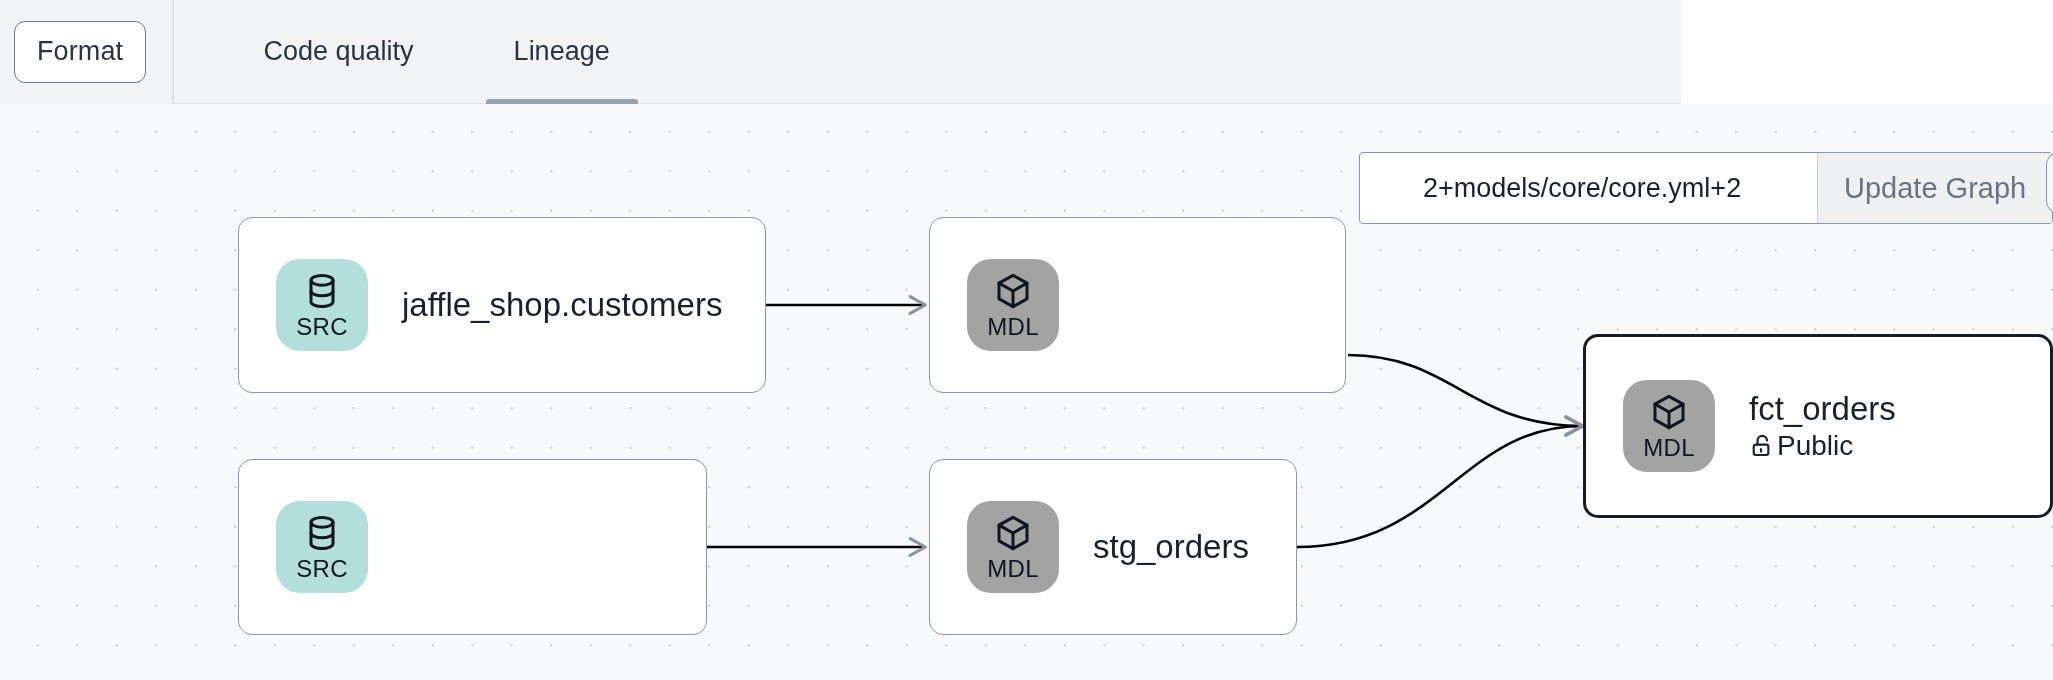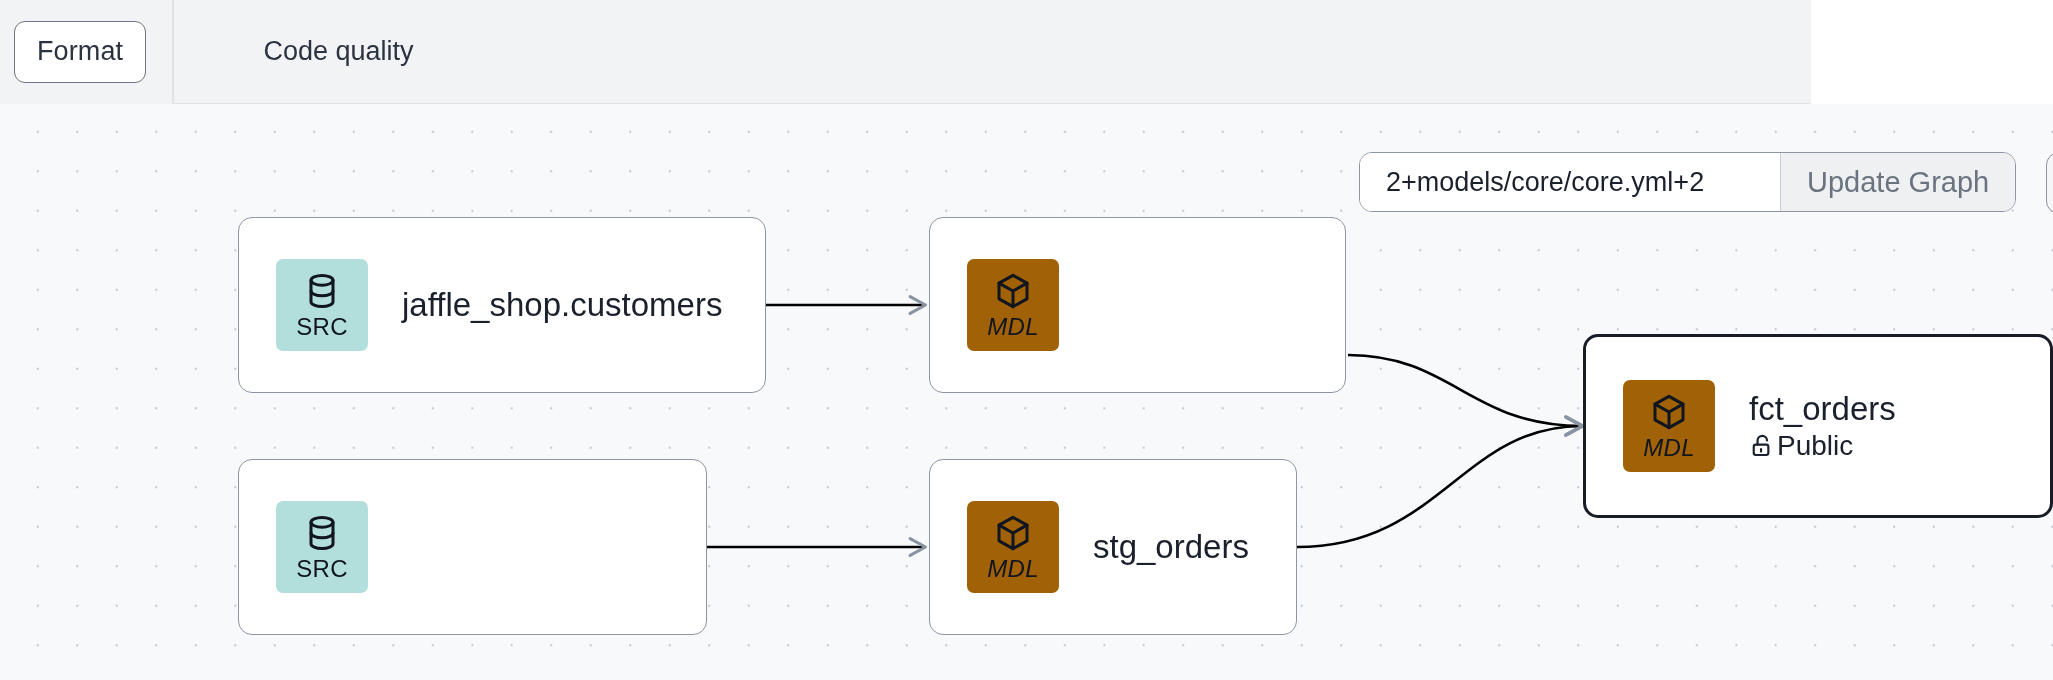--- a/index.html
+++ b/index.html
@@ -9,21 +9,21 @@
     height: 680px;
     overflow: hidden;
     font-family: "Liberation Sans", sans-serif;
     background: #ffffff;
   }
 
   
   .topbar {
     position: absolute;
     left: 0; top: 0;
-    width: 1811px;
+    width: 1681px;
     height: 104px;
     background: #f1f3f5;
     border-bottom: 1px solid #dee2e6;
     display: flex;
     align-items: center;
   }
 
   .format-zone {
     width: 172px;
     height: 104px;
@@ -120,30 +120,30 @@
   }
 
   .node.selected {
     border: 3.2px solid #171c26;
     border-radius: 15px;
   }
 
   .badge {
     width: 92px;
     height: 92px;
-    border-radius: 7px;
+    border-radius: 24px;
     display: flex;
     flex-direction: column;
     align-items: center;
     justify-content: center;
     gap: 1px;
     flex: 0 0 auto;
   }
   .badge.src { background: #b2dfdb; }
-  .badge.mdl { background: #a16207; font-style: italic; }
+  .badge.mdl { background: #a3a3a3; }
 
   .badge svg { display: block; }
 
   .badge-label {
     font-size: 24px;
     line-height: 1;
     color: #10151f;
     letter-spacing: 0.3px;
     margin-top: 3px;
   }
@@ -166,23 +166,24 @@
     line-height: 1.15;
   }
 
   
   .control-group {
     position: absolute;
     display: flex;
     align-items: stretch;
     background: #ffffff;
     border: 1.6px solid #8d95a3;
-    border-radius: 13px;
+    border-radius: 4px;
     overflow: hidden;
-    height: 60px;
+    height: 72px;
+    padding-left: 37px;
   }
 
   .selector-input {
     display: flex;
     align-items: center;
     padding: 0 26px;
     font-size: 27px;
     color: #1a202c;
     background: #ffffff;
     border: none;
@@ -224,20 +225,24 @@
     <button class="format-button">Format</button>
   </div>
 
   <div class="topbar-divider"></div>
 
   <div class="tabs">
     <div class="tab">
       <span>Code quality</span>
       <span class="tab-underline"></span>
     </div>
+    <div class="tab active spaced">
+      <span>Lineage</span>
+      <span class="tab-underline"></span>
+    </div>
   </div>
 
 </div>
 
 <div class="canvas">
 
   <svg class="edges-svg" viewBox="0 0 2053 576">
     <defs>
       <marker id="arrow" markerWidth="9" markerHeight="9" refX="7.2" refY="4.5" orient="auto" markerUnits="strokeWidth">
         <path d="M1,1 L7.4,4.5 L1,8" fill="none" stroke="#8a93a1" stroke-width="1.3" stroke-linecap="round" stroke-linejoin="round"></path>

